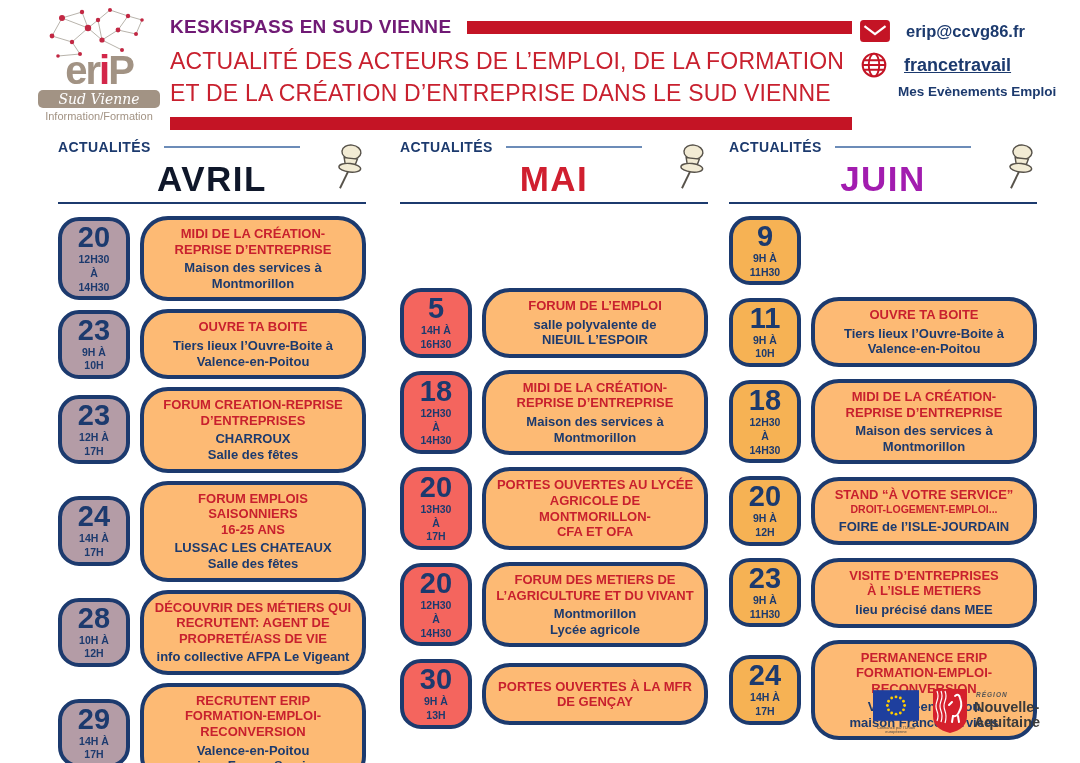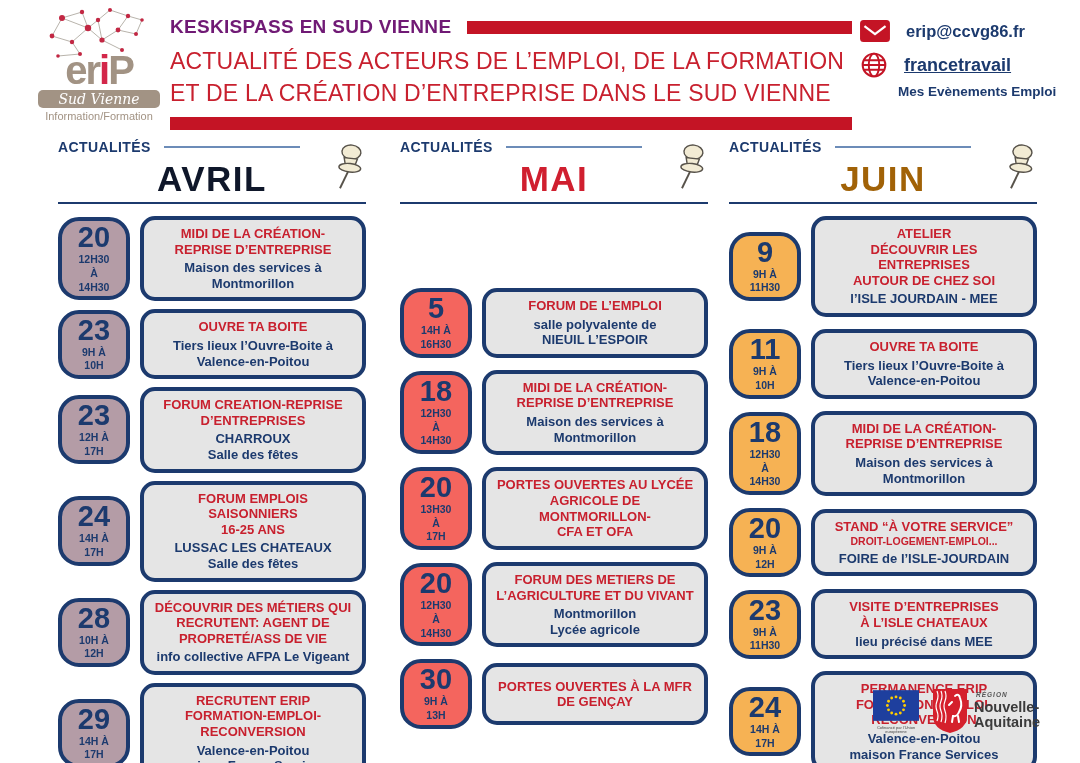--- a/index.html
+++ b/index.html
@@ -35,38 +35,38 @@
   .col{width:308px;}
   .col-mai{margin-left:34px;}
   .col-juin{margin-left:21px;}
   .col-head{position:relative;}
   .label-row{display:flex;align-items:center;gap:13px;padding-right:66px;height:18px;}
   .actu{color:#1c3a6e;font-size:14px;font-weight:800;letter-spacing:.4px;white-space:nowrap;}
   .label-line{flex:1;height:2px;background:#6c8cb8;}
   .month{text-align:center;font-size:35px;font-weight:800;letter-spacing:1.5px;line-height:1.1;margin-top:4px;}
   .col-avril .month{color:#0f172a;}
   .col-mai .month{color:#d01f2f;}
-  .col-juin .month{color:#a16207;}
+  .col-juin .month{color:#a21caf;}
   .month-line{height:2.5px;background:#1c3a6e;margin-top:3px;}
   .pin{position:absolute;right:0;top:4px;transform:rotate(6deg);}
 
   .events{display:flex;flex-direction:column;margin-top:12px;gap:8px;}
   .col-mai .events{margin-top:84px;gap:12px;}
   .col-juin .events{gap:12px;}
   .event-row{display:flex;align-items:center;gap:10px;}
   .badge{flex:0 0 72px;width:72px;min-height:62px;box-sizing:border-box;border:4.5px solid #1c3a6e;
          border-radius:21px;display:flex;flex-direction:column;align-items:center;justify-content:center;
          padding:2px 15px;}
   .col-avril .badge{background:#b49ca6;}
   .col-mai .badge{background:#f4655e;}
   .col-juin .badge{background:#f6b254;}
   .day{color:#1c3a6e;font-size:29px;font-weight:800;line-height:1;}
   .time{color:#1c3a6e;font-size:10.5px;font-weight:800;text-align:center;line-height:1.3;
         white-space:pre-line;margin-top:1px;}
-  .card{flex:1;box-sizing:border-box;border:4.5px solid #1c3a6e;border-radius:15px;background:#e5e5e5;
+  .card{flex:1;box-sizing:border-box;border:4.5px solid #1c3a6e;border-radius:28px;background:#fdba74;
         min-height:62px;display:flex;flex-direction:column;align-items:center;justify-content:center;
         text-align:center;padding:6px 8px;}
   .ev-title{color:#c8202e;font-size:13px;font-weight:800;line-height:1.2;white-space:pre-line;}
   .ev-title-small{color:#c8202e;font-size:10.5px;font-weight:800;line-height:1.25;white-space:pre-line;}
   .ev-sub{color:#1c3a6e;font-size:13px;font-weight:800;line-height:1.2;white-space:pre-line;margin-top:3px;}
   .ev-title-small:empty,.ev-sub:empty{display:none;}
 
   
   .footer{position:absolute;left:872px;top:690px;display:flex;align-items:flex-start;gap:12px;}
   .eu{width:48px;text-align:center;}
@@ -363,27 +363,20 @@
         <div class="month-line"></div>
       </div>
       <div class="events">
 
           <div class="event-row">
             <div class="badge">
               <div class="day">9</div>
               <div class="time">9H À
 11H30</div>
             </div>
-            <div class="card">
-              <div class="ev-title">ATELIER
-DÉCOUVRIR LES ENTREPRISES
-AUTOUR DE CHEZ SOI</div>
-
-              <div class="ev-sub">l’ISLE JOURDAIN - MEE</div>
-            </div>
           </div>
 
           <div class="event-row">
             <div class="badge">
               <div class="day">11</div>
               <div class="time">9H À 10H</div>
             </div>
             <div class="card">
               <div class="ev-title">OUVRE TA BOITE</div>
 
@@ -420,21 +413,21 @@
           </div>
 
           <div class="event-row">
             <div class="badge">
               <div class="day">23</div>
               <div class="time">9H À
 11H30</div>
             </div>
             <div class="card">
               <div class="ev-title">VISITE D’ENTREPRISES
-À L’ISLE CHATEAUX</div>
+À L’ISLE METIERS</div>
 
               <div class="ev-sub">lieu précisé dans MEE</div>
             </div>
           </div>
 
           <div class="event-row">
             <div class="badge">
               <div class="day">24</div>
               <div class="time">14H À 17H</div>
             </div>

